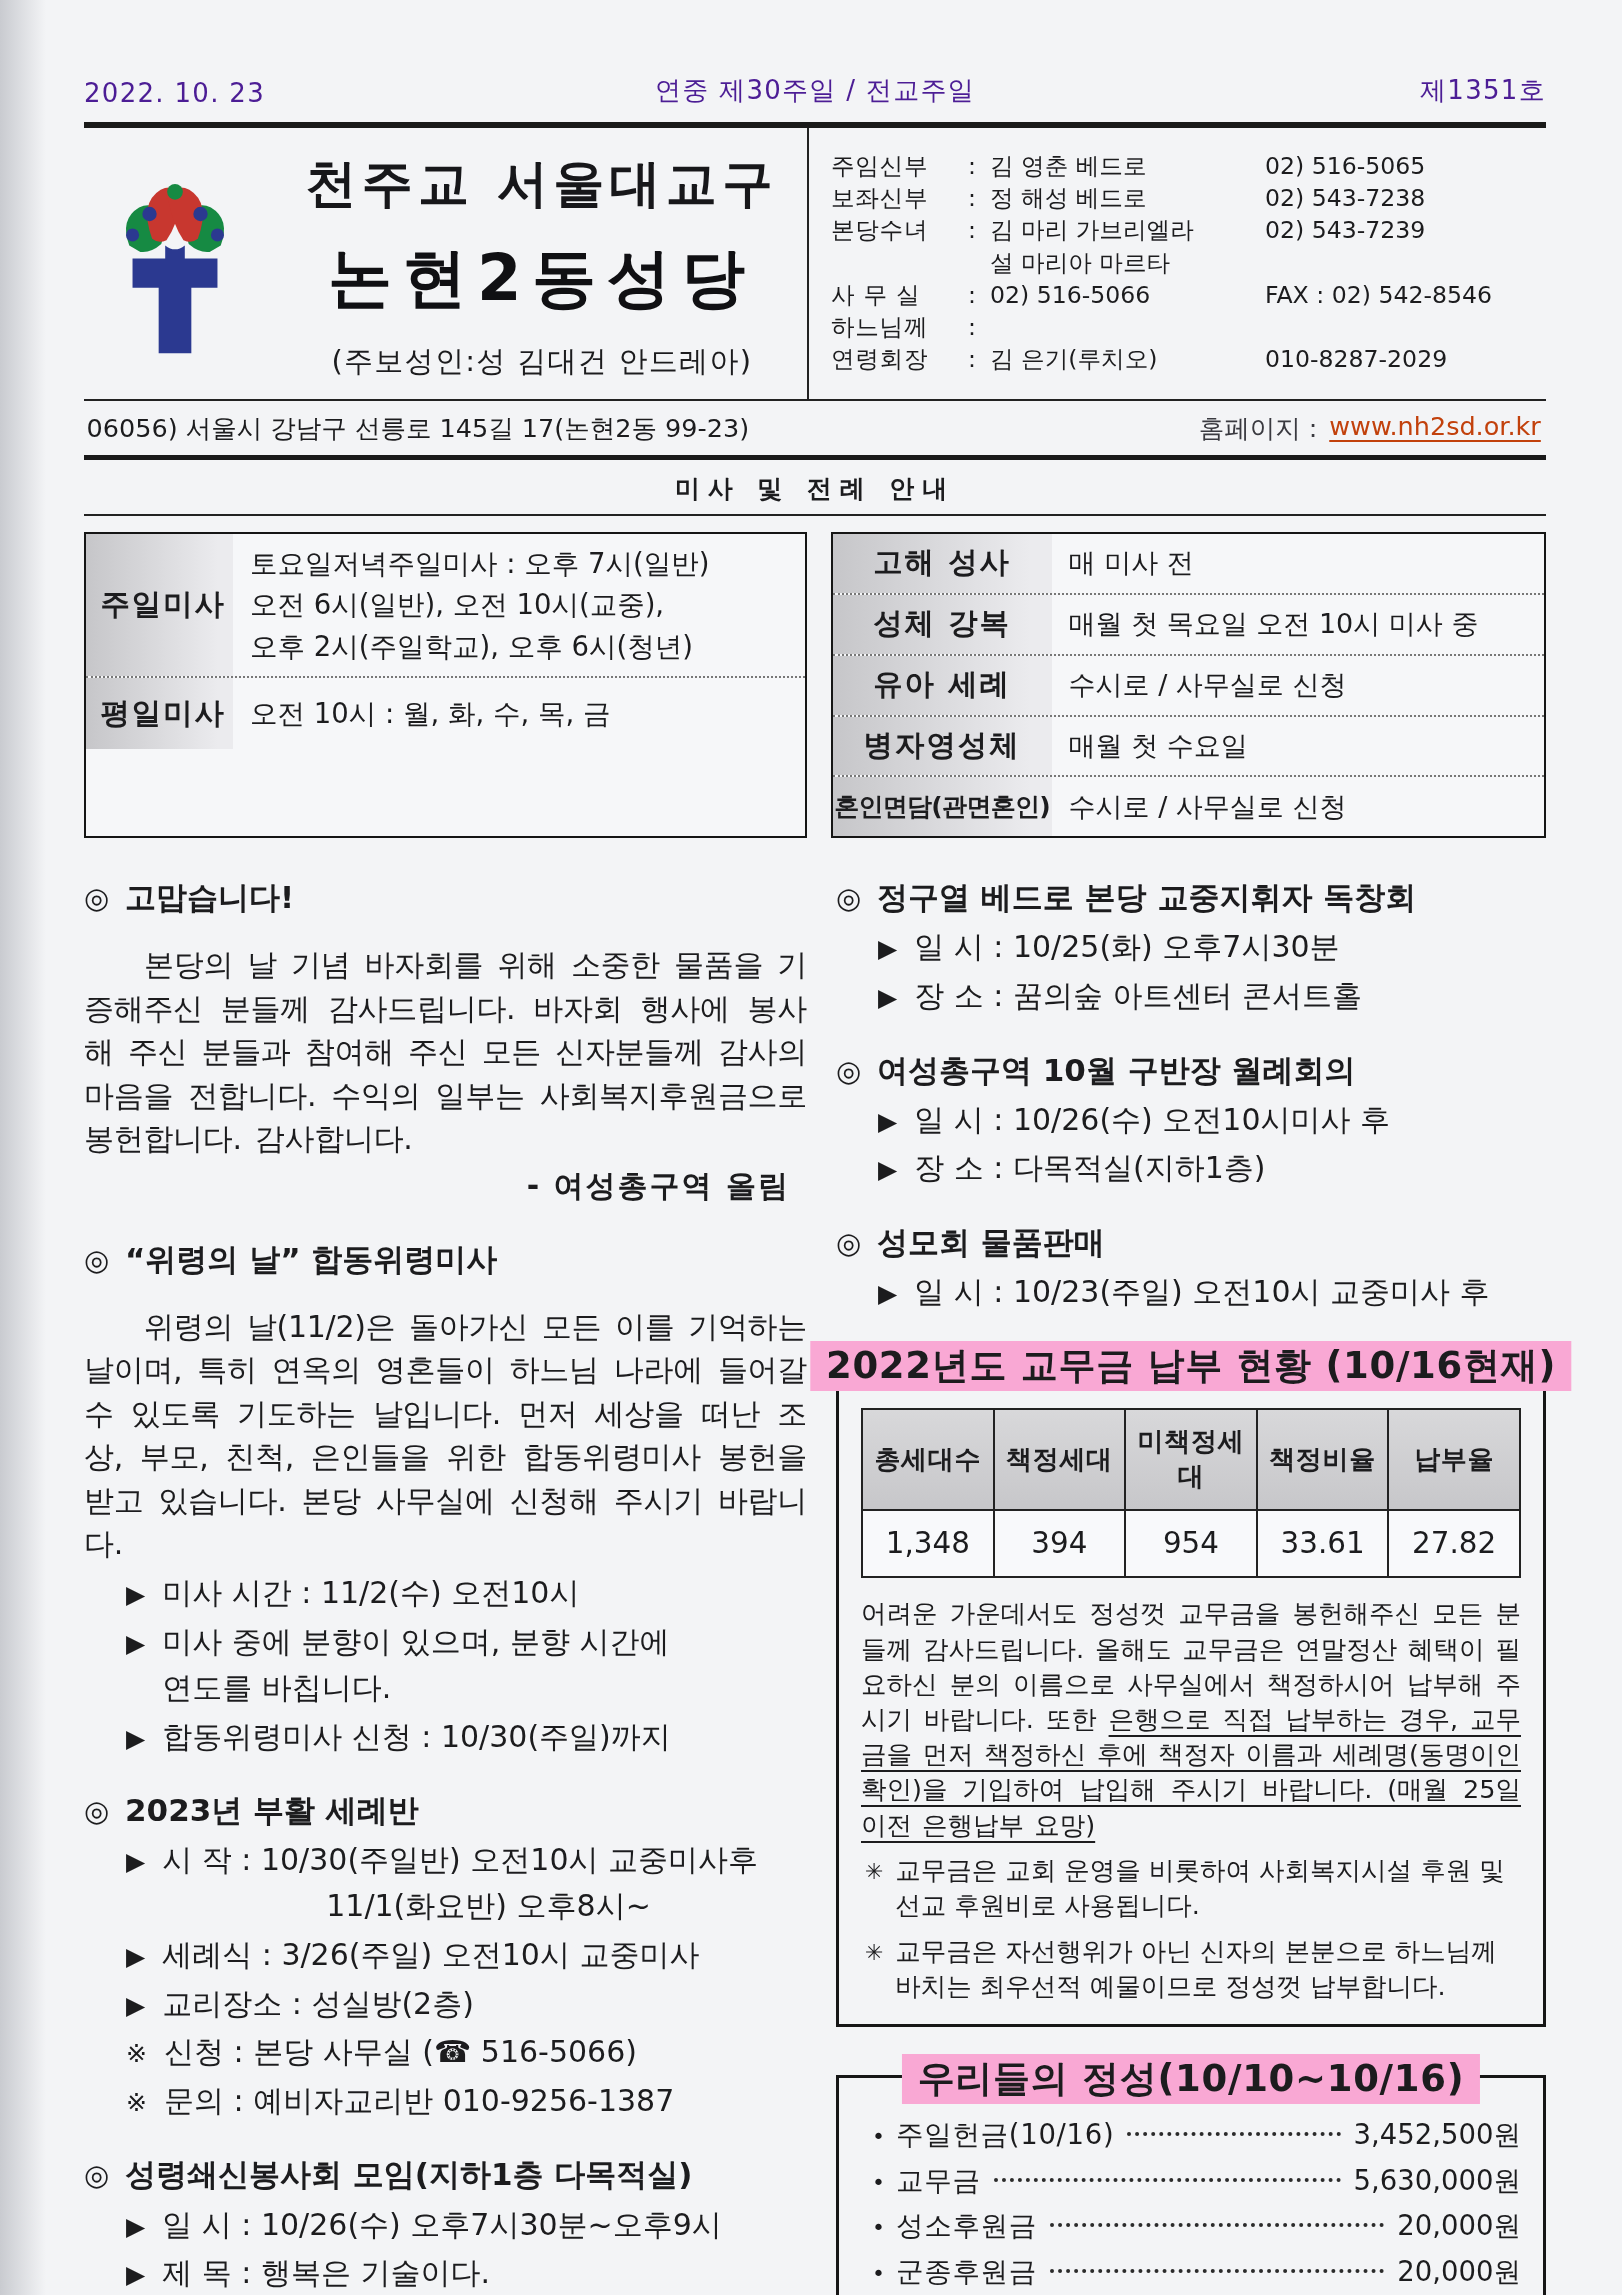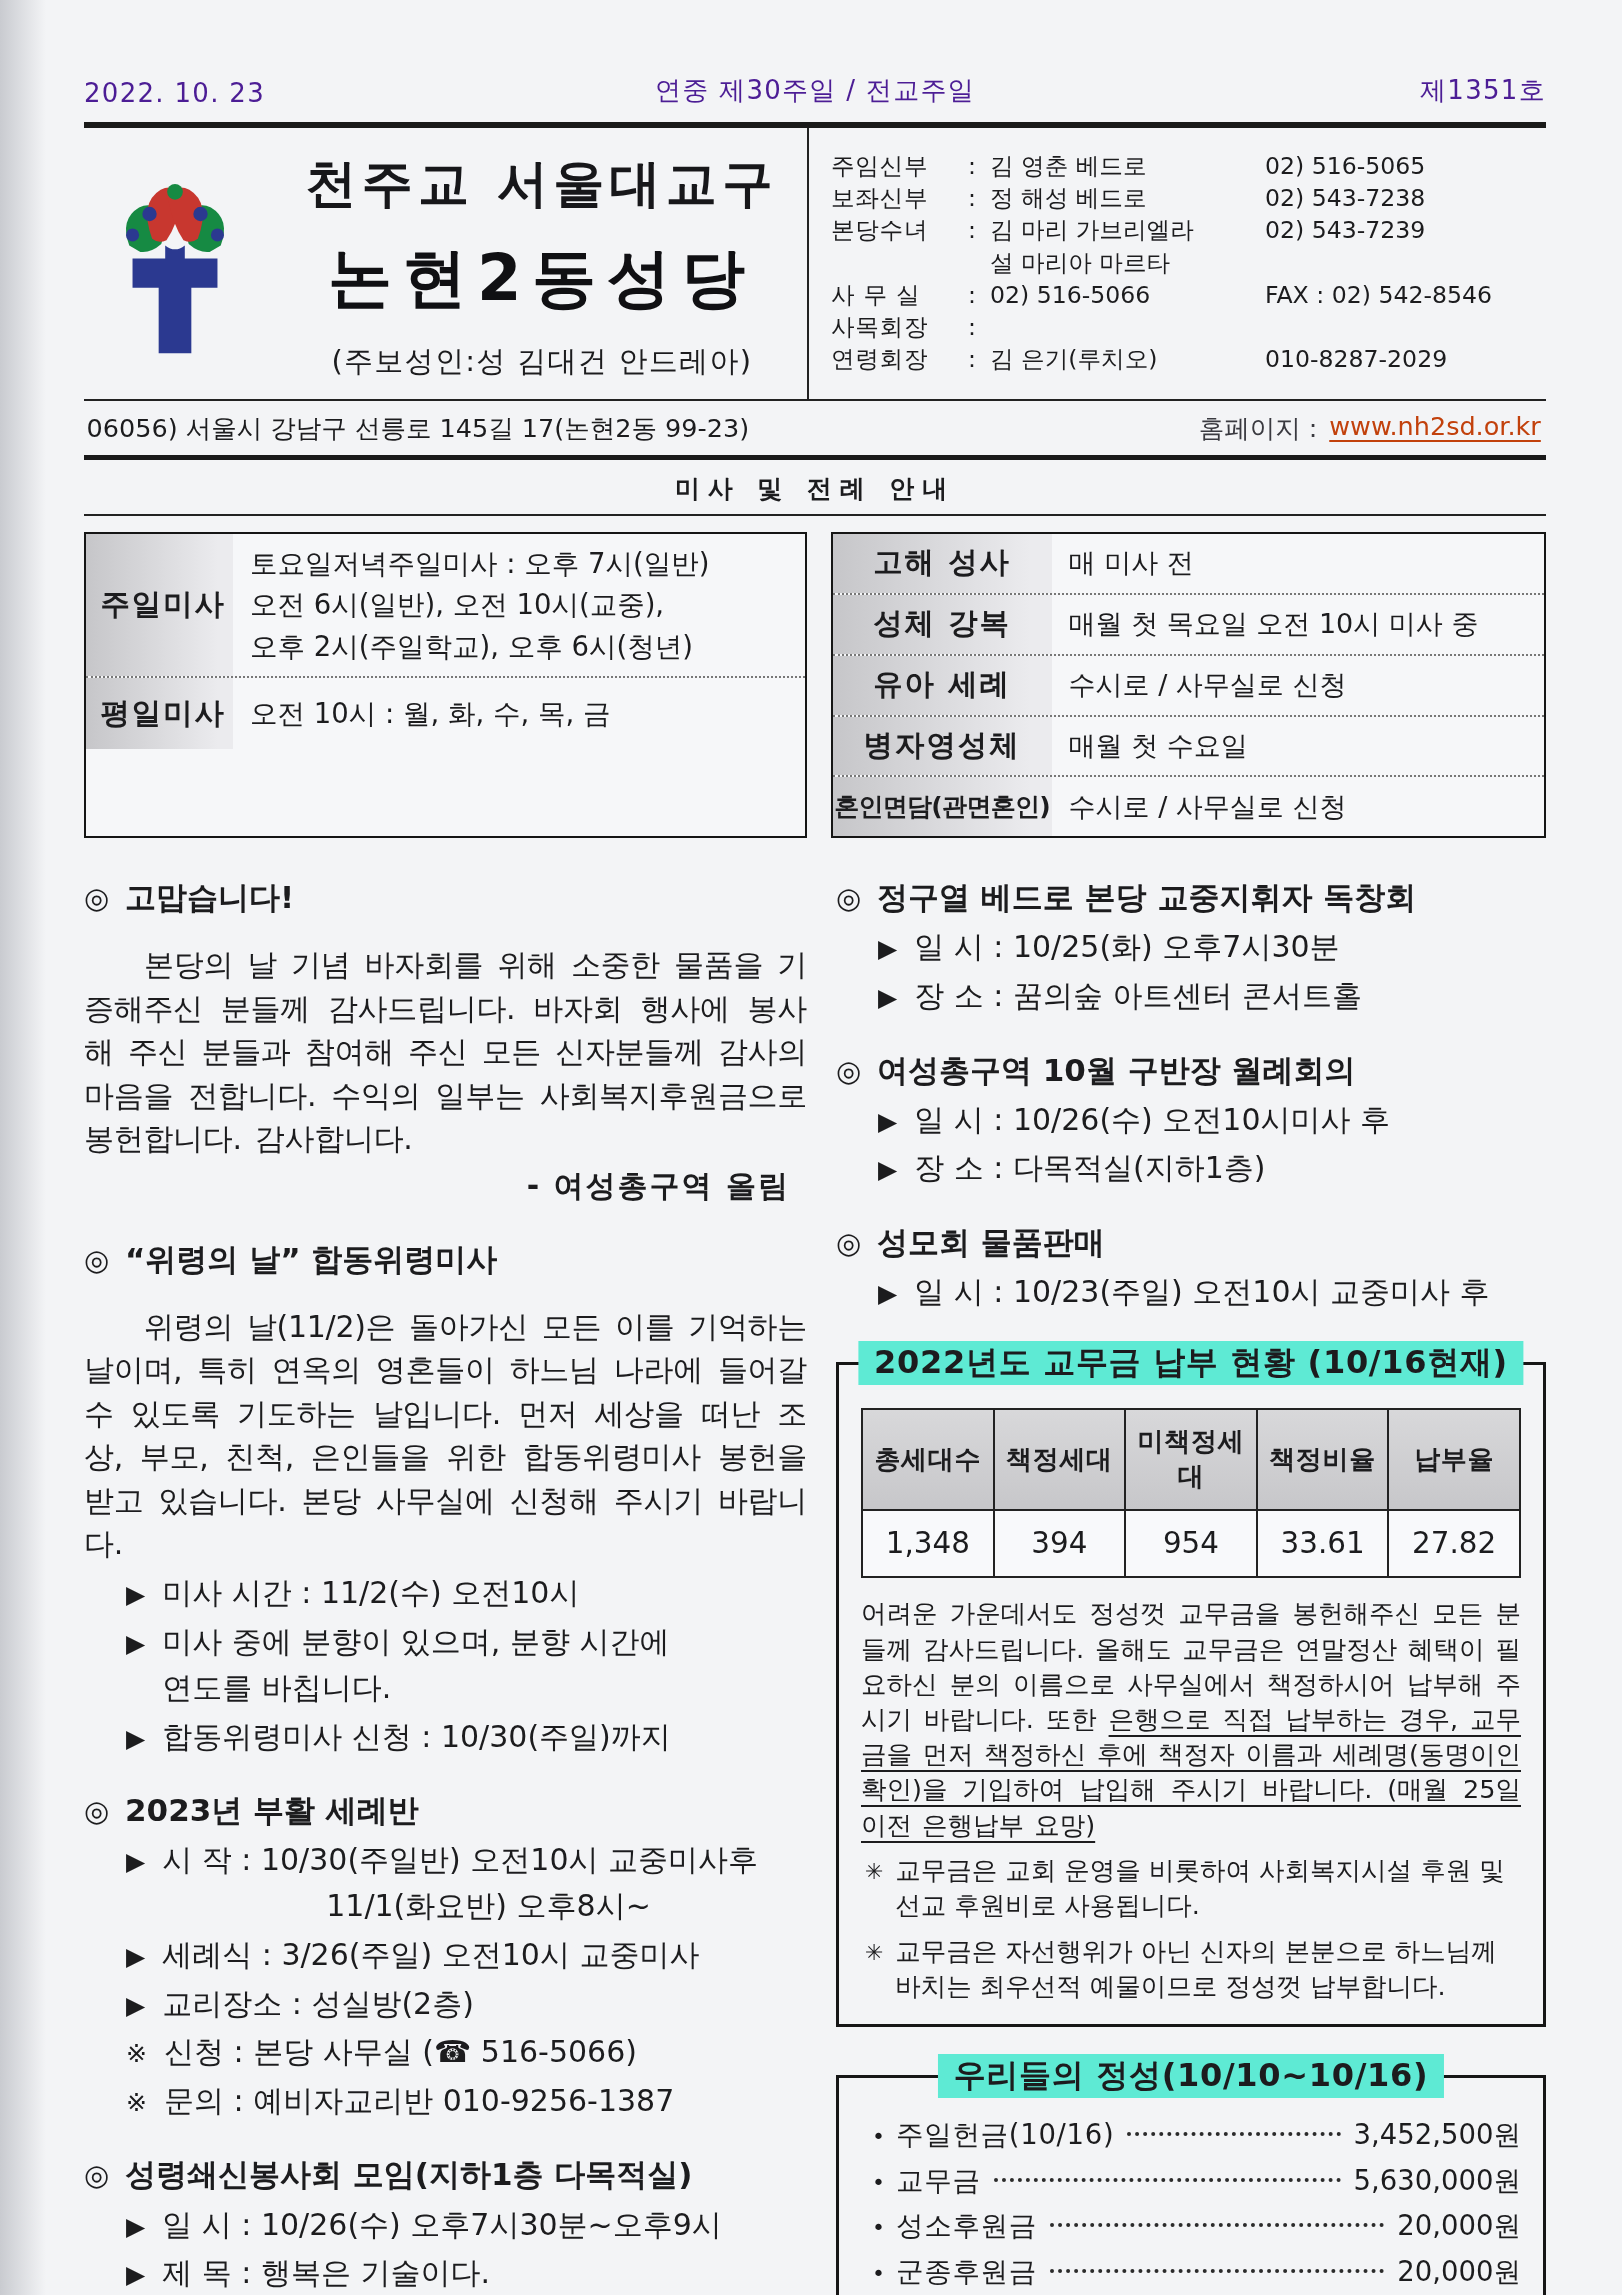--- a/index.html
+++ b/index.html
@@ -73,21 +73,21 @@
   .sub { display:flex; gap:17px; padding-left:42px; font-size:30px; line-height:1.45;
     margin-top:5.2px; align-items:baseline; }
   .sub .marker { font-size:25px; }
   .sub-cont { padding-left:0; margin-top:2.6px; }
   .sub-cont.center { padding-left:164px; }
 
   
   .legend-box { position:relative; border:3.3px solid #161616; margin-top:48px;
     padding:29px 22px 19.6px; }
   .legend { position:absolute; top:-23.6px; left:50%; transform:translateX(-50%);
-    background:#5eead4; padding:0 15.7px; font-size:32px; font-weight:bold;
+    background:#f9a8d4; padding:0 15.7px; font-size:37px; font-weight:bold;
     white-space:nowrap; letter-spacing:0.7px; }
   .gtable { width:100%; border-collapse:collapse; margin-top:14.4px; table-layout:fixed; }
   .gtable th, .gtable td { border:2.6px solid #222; text-align:center; }
   .gtable th { background:linear-gradient(180deg,#d8d8da 0%,#c7c7ca 100%);
     font-size:26px; font-weight:bold; padding:14.4px 2.6px; letter-spacing:0.7px; }
   .gtable td { font-size:29.4px; padding:15.7px 2.6px; background:#f8f9fb; }
   .gtext { margin-top:18.3px; font-size:25.5px; line-height:1.38; text-align:justify; word-spacing:2px; }
   .uline { text-decoration:underline; text-decoration-thickness:2px; text-underline-offset:7.2px; }
   .gbullet { display:flex; gap:11.8px; font-size:25.5px; line-height:1.38; margin-top:10.5px;
     padding-left:3.9px; align-items:baseline; }
@@ -162,21 +162,21 @@
         <span>설 마리아 마르타</span>
         <span class="contact-extra"></span>
       </div>
       <div class="contact-row">
         <span class="contact-label">사 무 실</span>
         <span>:</span>
         <span>02) 516-5066</span>
         <span class="contact-extra">FAX : 02) 542-8546</span>
       </div>
       <div class="contact-row">
-        <span class="contact-label">사목회장</span>
+        <span class="contact-label">하느님께</span>
         <span>:</span>
         <span></span>
         <span class="contact-extra"></span>
       </div>
       <div class="contact-row">
         <span class="contact-label">연령회장</span>
         <span>:</span>
         <span>김 은기(루치오)</span>
         <span class="contact-extra">010-8287-2029</span>
       </div>

